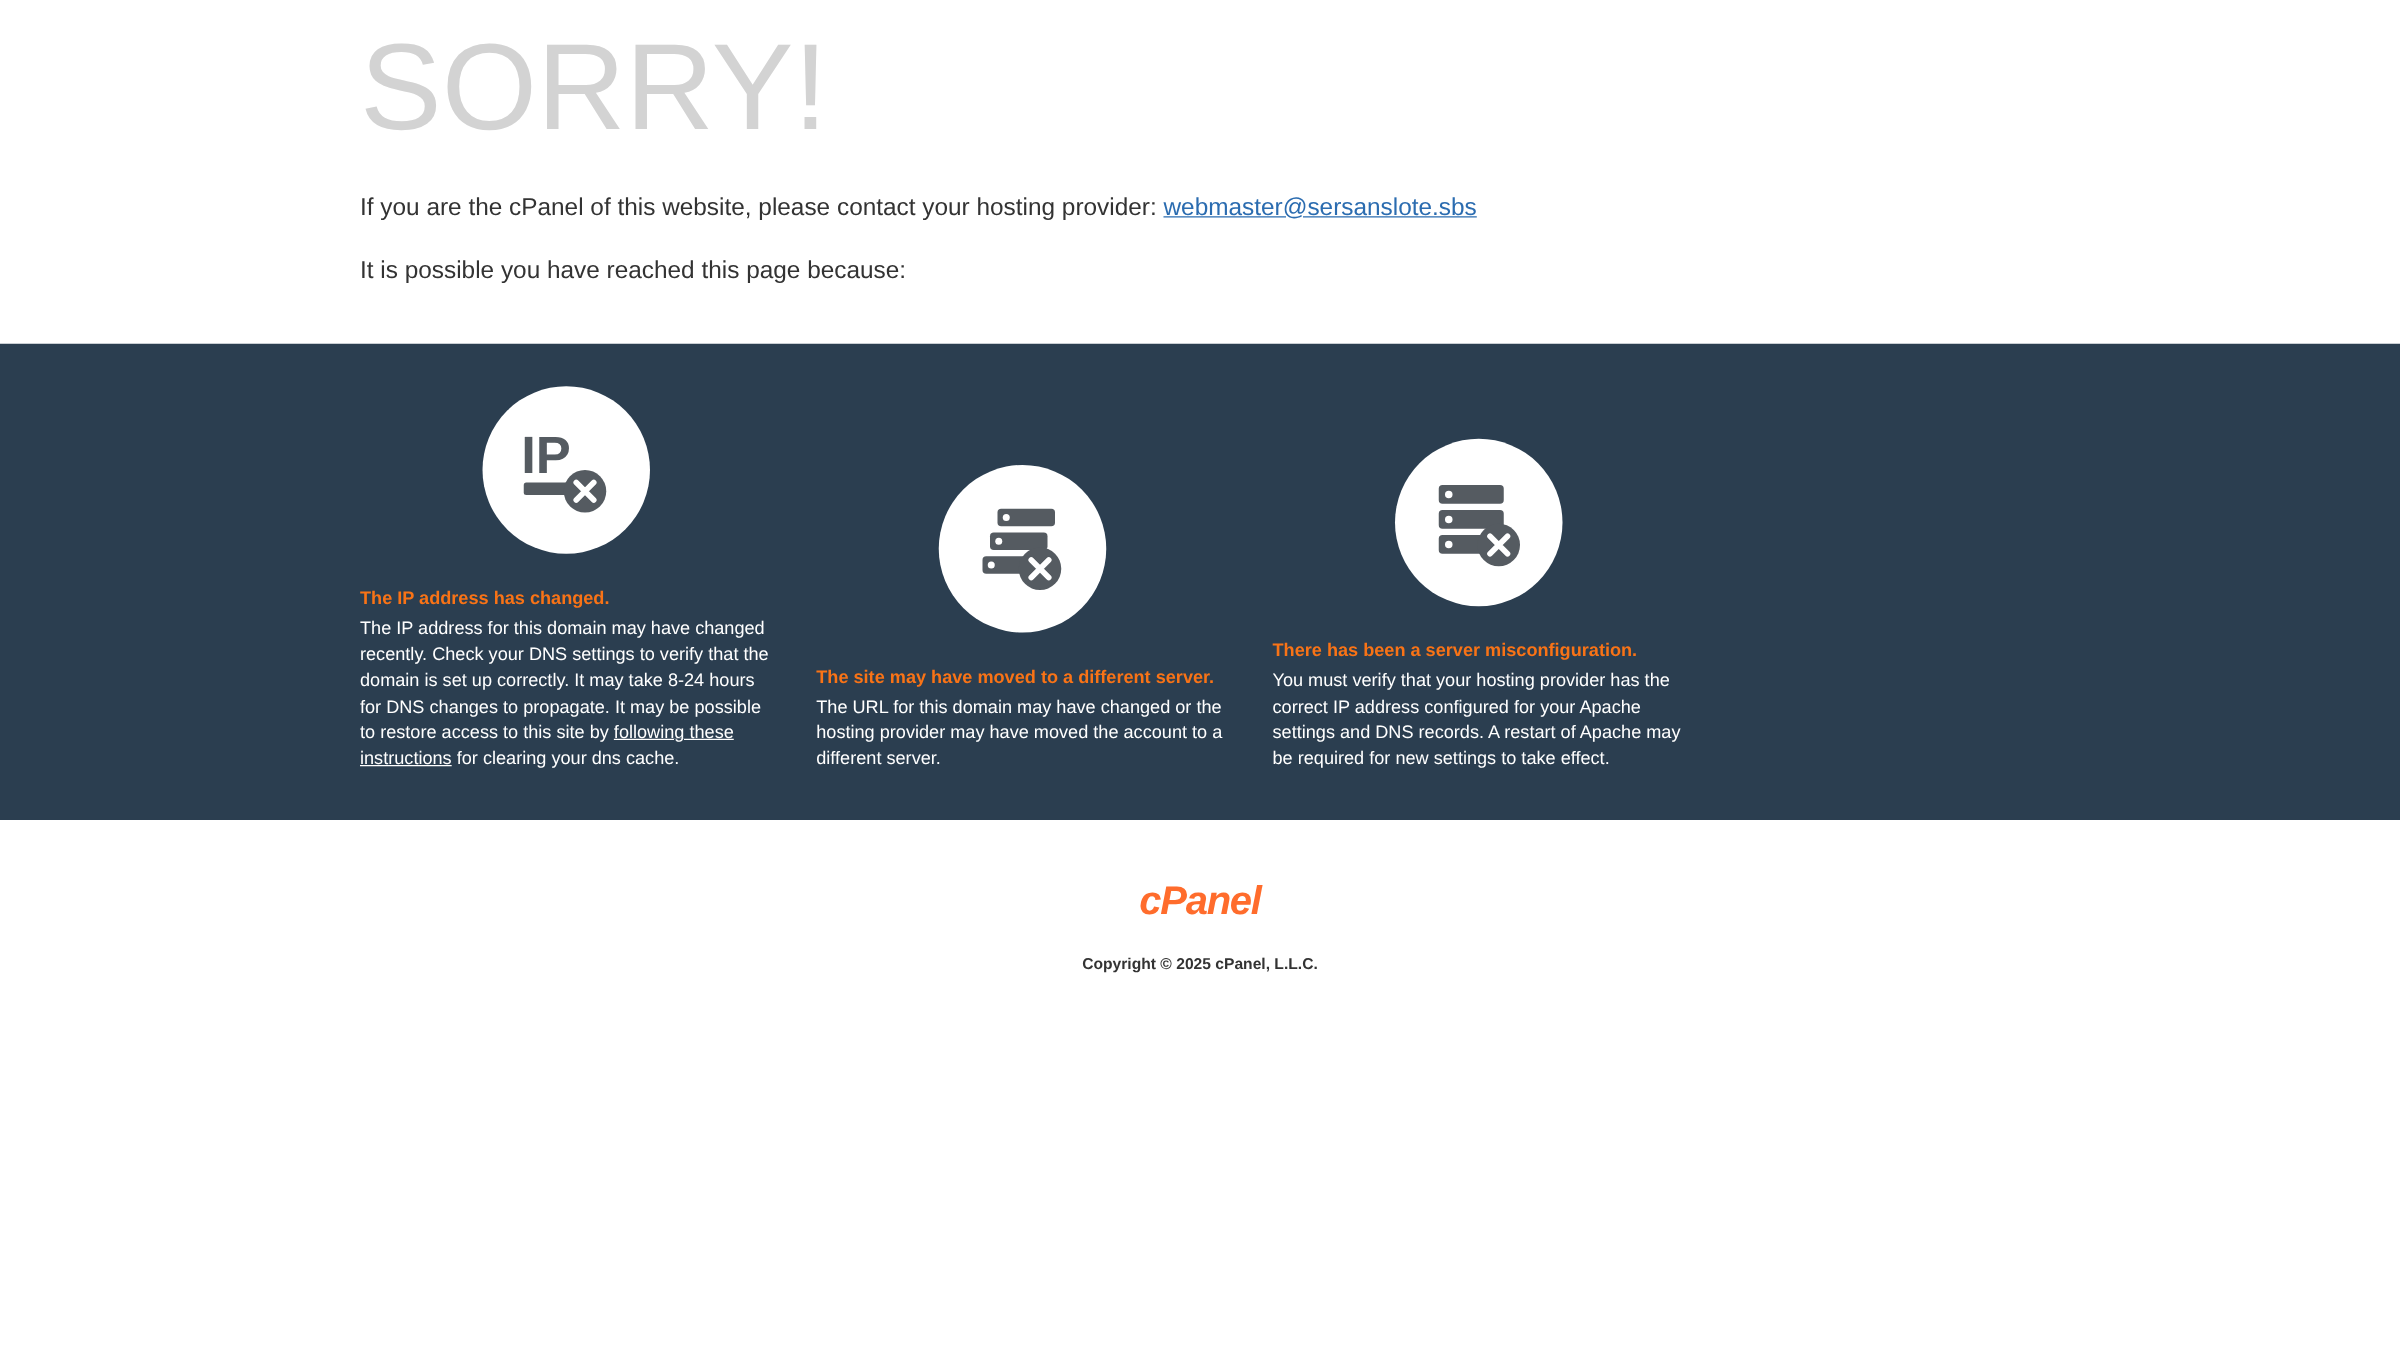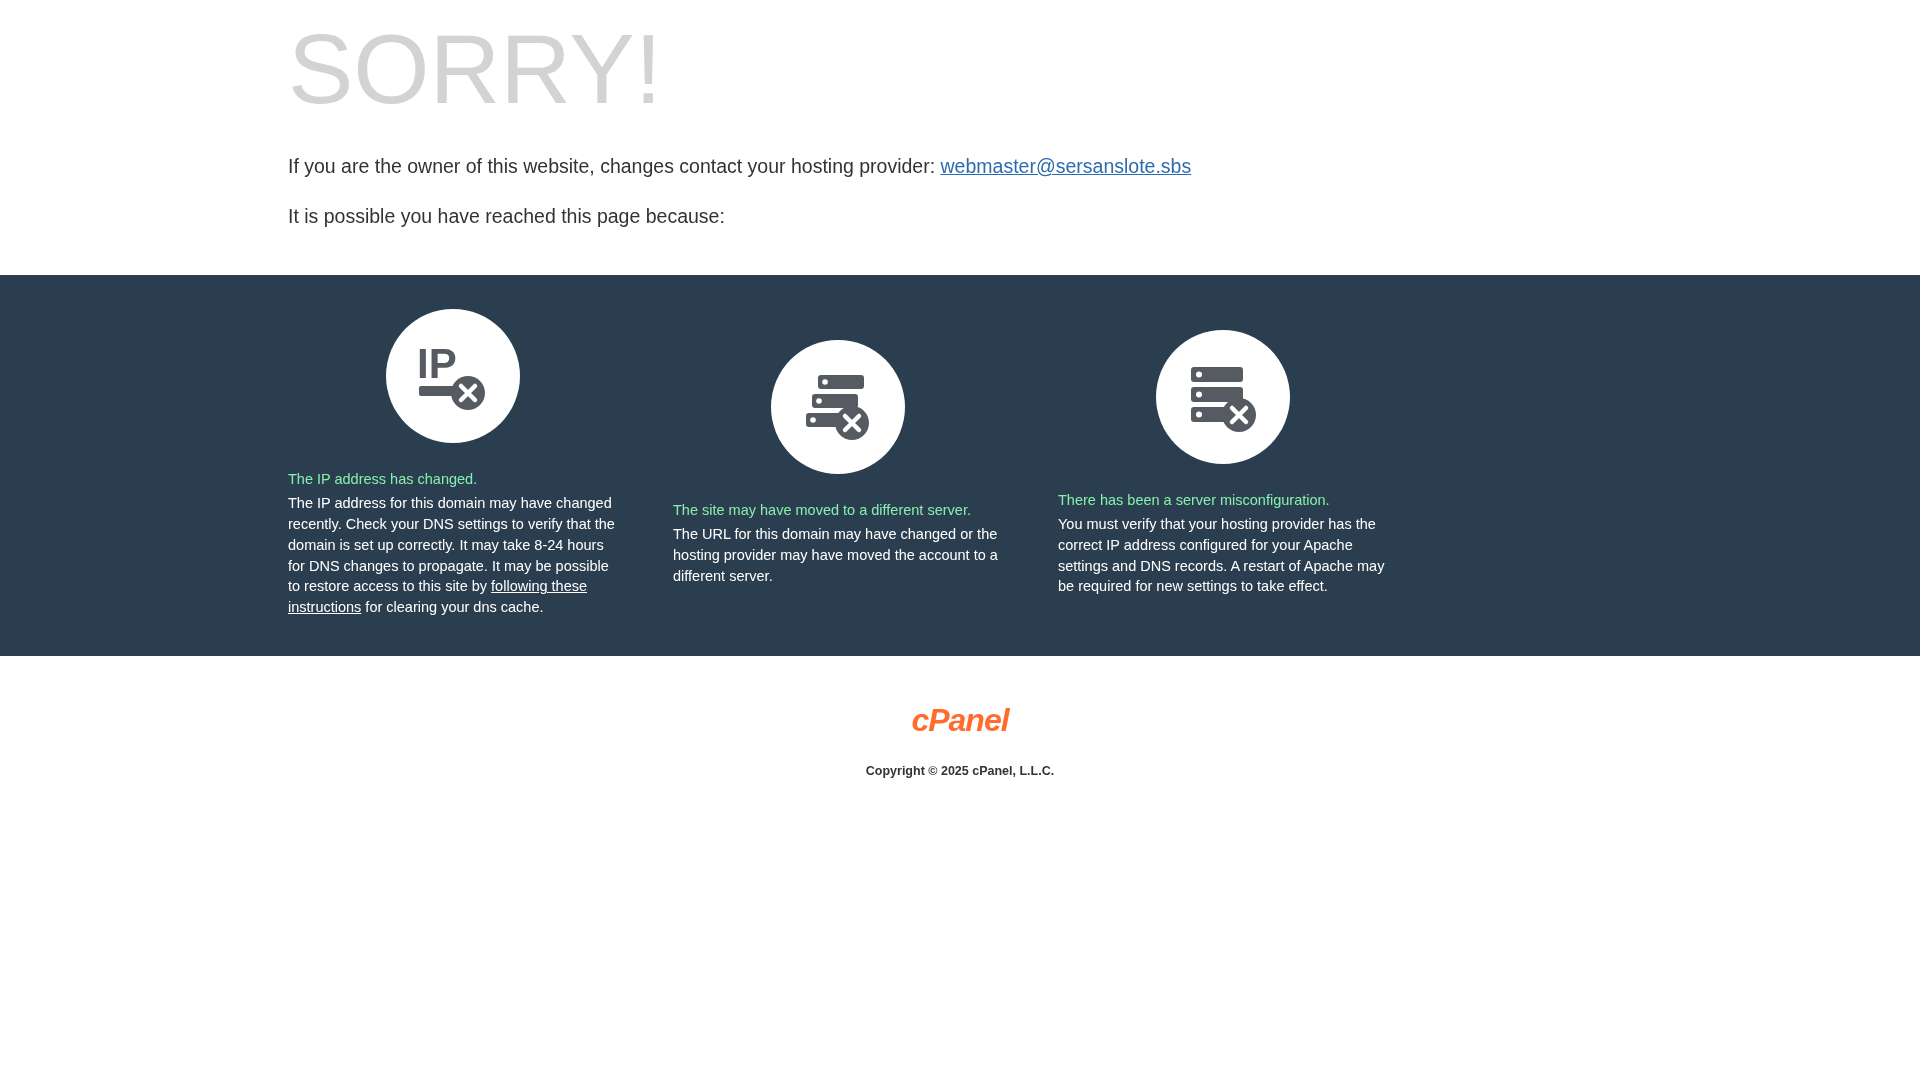--- a/index.html
+++ b/index.html
@@ -46,23 +46,22 @@
 
   
   .dark-band {
     background: #2b3e50;
     color: #ffffff;
     padding: 34px 0 38px 0;
   }
   .cards {
     display: flex;
     justify-content: flex-start;
-    align-items: center;
+    align-items: flex-end;
     padding-left: 288px;
-    gap: 20px;
   }
   .card {
     width: 330px;
     margin-right: 35px;
   }
   .card-icon-wrap {
     display: flex;
     justify-content: center;
     margin-bottom: 26px;
   }
@@ -70,22 +69,22 @@
     width: 134px;
     height: 134px;
     background: #ffffff;
     border-radius: 50%;
     display: flex;
     align-items: center;
     justify-content: center;
   }
   .card-title {
     font-size: 14.5px;
-    font-weight: normal;
-    color: #86efac;
+    font-weight: bold;
+    color: #f97316;
     margin: 0 0 3px 0;
     line-height: 1.45;
   }
   .card-text {
     font-size: 14.5px;
     color: #ffffff;
     margin: 0;
     line-height: 1.44;
   }
   .card-text a {
@@ -114,21 +113,21 @@
     margin-top: 28px;
     font-weight: bold;
   }
 </style>
 </head>
 <body>
 
 <div class="hero">
   <h1 class="sorry-title">SORRY!</h1>
   <p class="hero-line">
-    <span>If you are the owner of this website, changes contact your hosting provider: </span><a class="hero-link" href="#">webmaster@sersanslote.sbs</a>
+    <span>If you are the cPanel of this website, please contact your hosting provider: </span><a class="hero-link" href="#">webmaster@sersanslote.sbs</a>
   </p>
   <p class="hero-line second">It is possible you have reached this page because:</p>
 </div>
 
 <div class="dark-band">
   <div class="cards">
 
     <div class="card">
       <div class="card-icon-wrap">
         <div class="circle">

